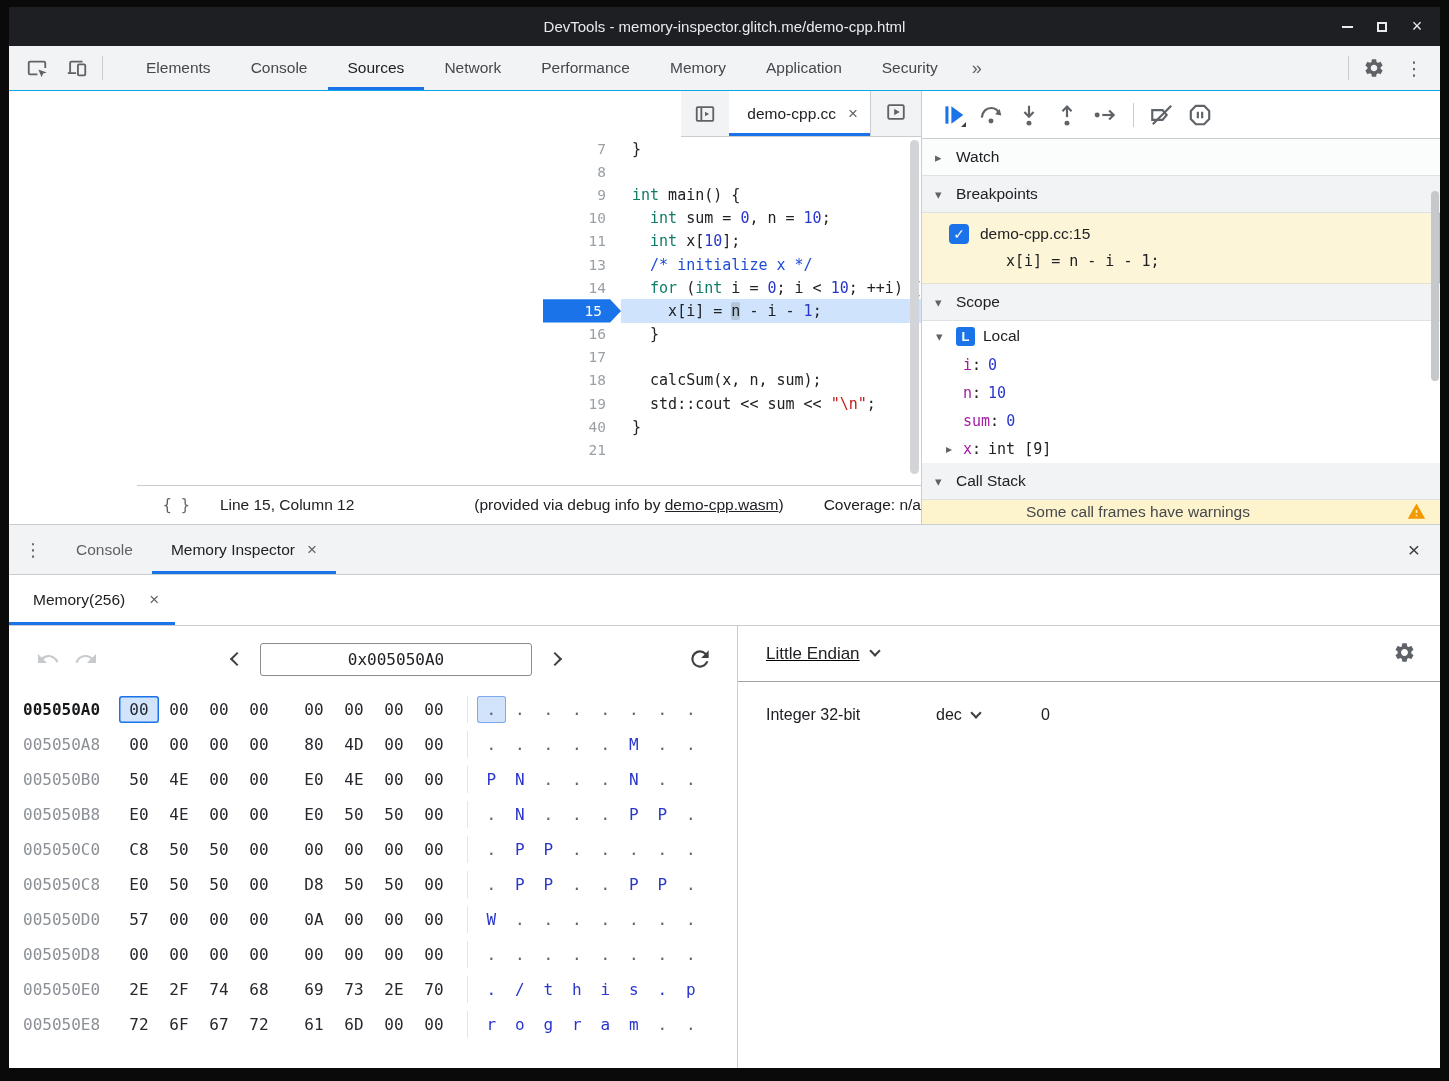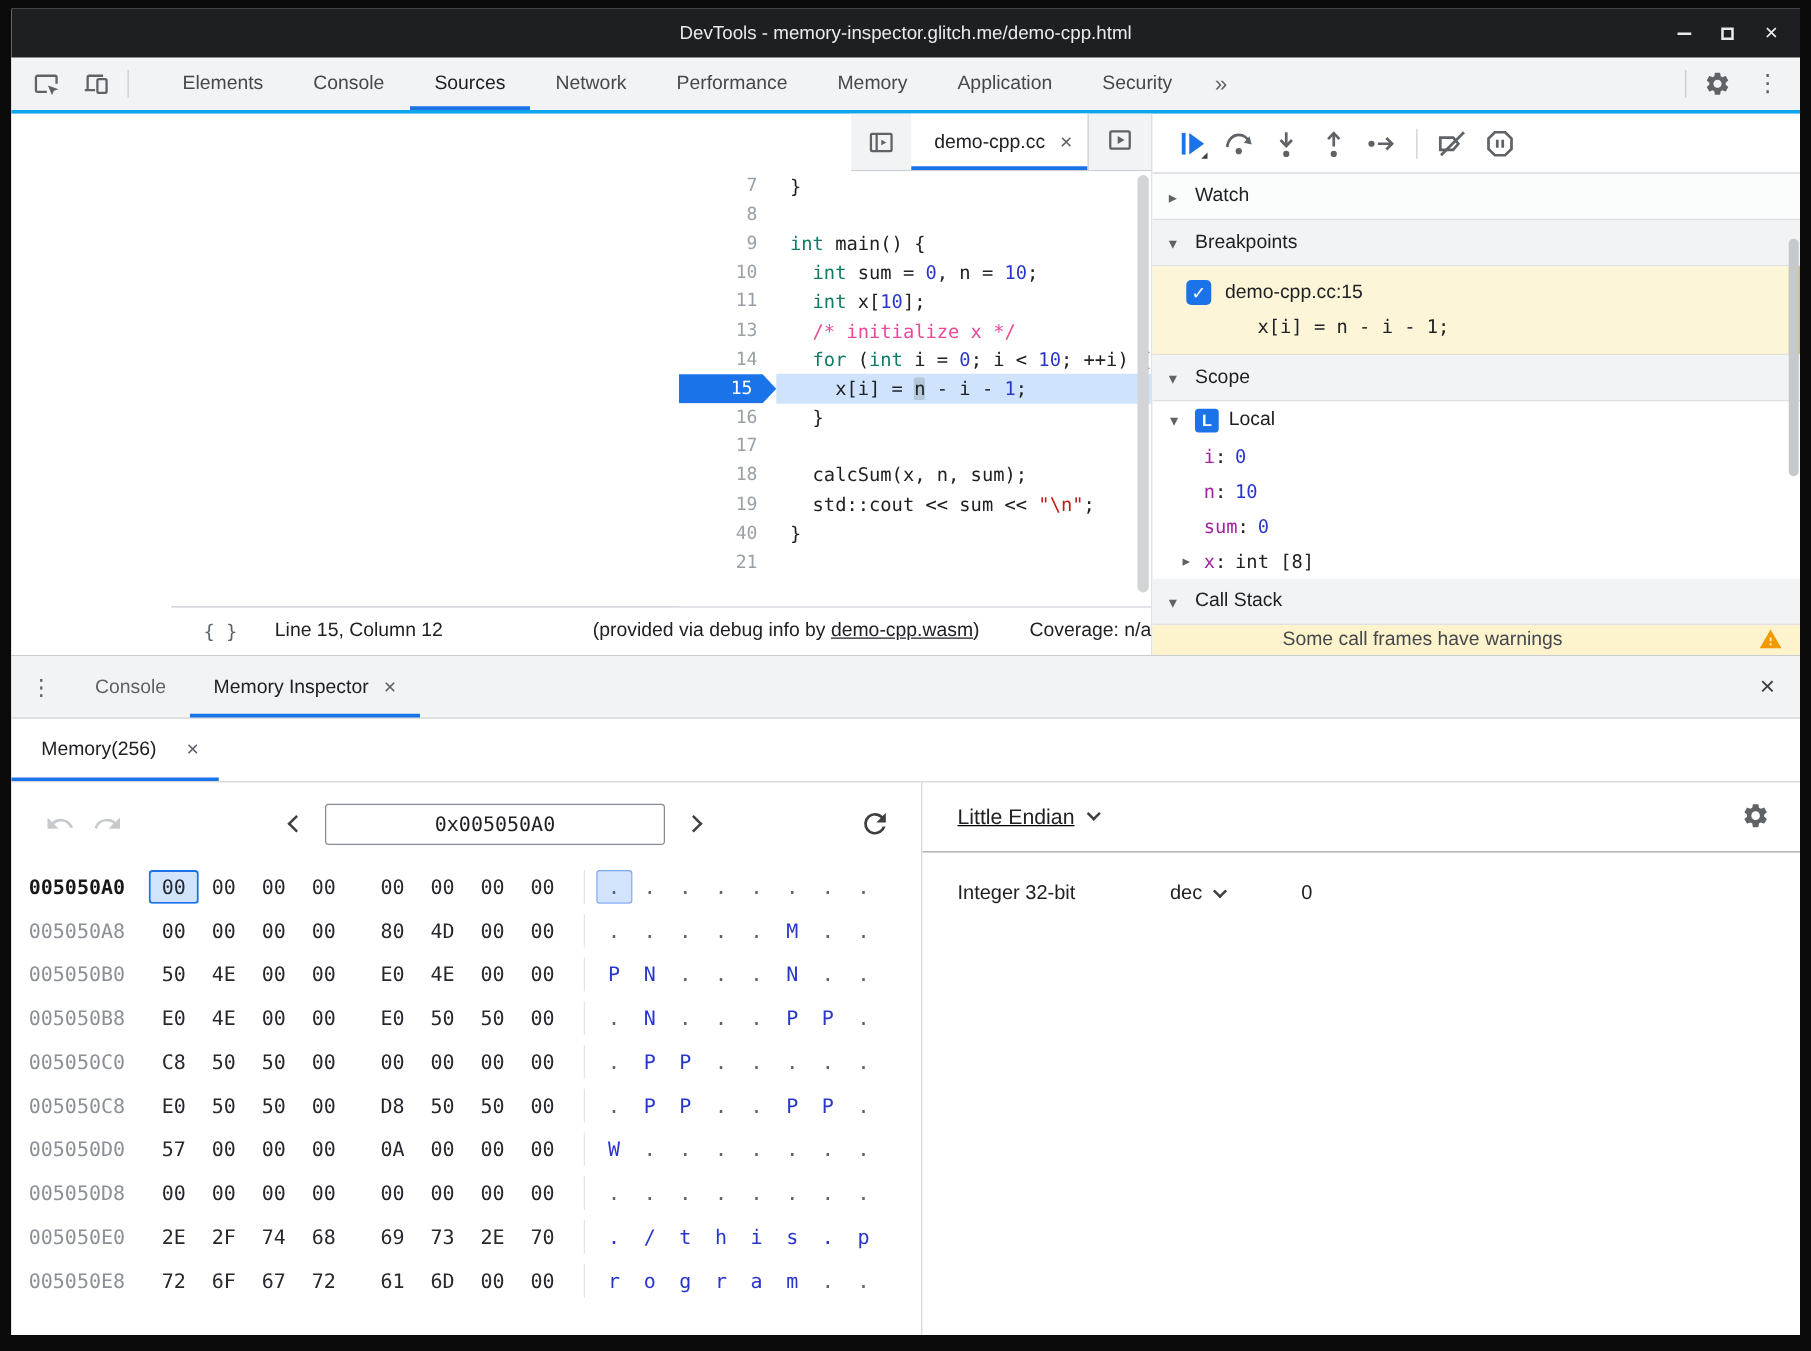--- a/index.html
+++ b/index.html
@@ -11,21 +11,21 @@
 
   
   .titlebar { height:39px; background:#1e1f22; display:flex; align-items:center; justify-content:center; position:relative; flex-shrink:0; }
   .title { color:#e8eaed; font-size:15px; }
   .win-controls { position:absolute; right:10px; top:0; height:100%; display:flex; align-items:center; gap:9px; }
   .wc { width:26px; height:26px; display:flex; align-items:center; justify-content:center; color:#e8eaed; font-size:18px; }
   .min-glyph { width:11px; height:2px; background:#e8eaed; display:block; }
   .max-glyph { width:10px; height:10px; border:2px solid #e8eaed; display:block; }
 
   
-  .toolbar { height:45px; background:#f1f3f4; border-bottom:3px solid #0ea5e9; display:flex; align-items:stretch; flex-shrink:0; padding-left:8px; }
+  .toolbar { height:45px; background:#f1f3f4; border-bottom:1px solid #0ea5e9; display:flex; align-items:stretch; flex-shrink:0; padding-left:8px; }
   .icon-btn { width:40px; display:flex; align-items:center; justify-content:center; }
   .vsep { width:1px; background:#c9ccd1; margin:10px 5px; }
   .main-tabs { display:flex; margin-left:18px; }
   .main-tab { padding:0 20px; display:flex; align-items:center; font-size:15.5px; color:#45484c; }
   .main-tab.active { box-shadow:inset 0 -3px 0 #1a73e8; color:#1b1e21; }
   .more-tabs { padding:0 14px; display:flex; align-items:center; font-size:18px; color:#5f6368; }
   .toolbar-right { margin-left:auto; display:flex; align-items:stretch; padding-right:6px; }
   .dots { font-size:19px; color:#5f6368; }
 
   
@@ -38,21 +38,21 @@
   .tabbar-right { margin-left:auto; width:50px; display:flex; align-items:center; justify-content:center; }
 
   .editor { height:348px; position:relative; font-family:"DejaVu Sans Mono", monospace; font-size:15px; overflow:hidden; background:#fff; }
   .editor-row { display:flex; height:23.2px; }
   .gutter-cell { width:78px; flex-shrink:0; color:#9aa0a6; display:flex; align-items:center; justify-content:flex-end; padding-right:15px; font-size:14.5px; }
   .gutter-cell.bp { background:#1a73e8; color:#fff; clip-path:polygon(0 0,86% 0,100% 50%,86% 100%,0 100%); padding-right:19px; }
   .code-cell { flex:1; display:flex; align-items:center; white-space:pre; padding-left:11px; color:#202124; }
   .code-cell.exec { background:#cfe4fc; }
   .tok-k { color:#0e7c66; }
   .tok-num { color:#2936cc; }
-  .tok-c { color:#ec4899; }
+  .tok-c { color:#1d4ed8; }
   .tok-s { color:#c41a16; }
   .tok-hv { background:#b4c6da; border-radius:2px; }
   .editor-scrollbar { position:absolute; right:2px; top:3px; width:9px; height:334px; background:#d2d4d8; border-radius:5px; }
 
   .status-bar { height:39px; border-top:1px solid #c9ccd1; display:flex; align-items:center; font-size:15.5px; color:#202124; flex-shrink:0; background:#fff; }
   .braces { margin-left:26px; color:#5f6368; font-size:15px; font-family:"DejaVu Sans Mono",monospace; }
   .pos { margin-left:30px; }
   .dbg-info { margin-left:120px; }
   .dbg-info a { color:#202124; text-decoration:underline; cursor:pointer; }
   .coverage { margin-left:40px; }
@@ -379,21 +379,21 @@
           <div class="scope-var-row">
             <span class="tri"></span>
             <span class="var-name">sum</span>
             <span class="var-colon">:</span>
             <span class="var-value">0</span>
           </div>
           <div class="scope-var-row">
             <span class="tri">▸</span>
             <span class="var-name">x</span>
             <span class="var-colon">:</span>
-            <span class="var-value obj">int [8]</span>
+            <span class="var-value obj">int [9]</span>
           </div>
         </div>
 
       <div class="section-header">
         <span class="tri">▾</span>
         <span>Call Stack</span>
       </div>
 
       <div class="warning-row">
         <span>Some call frames have warnings</span>

